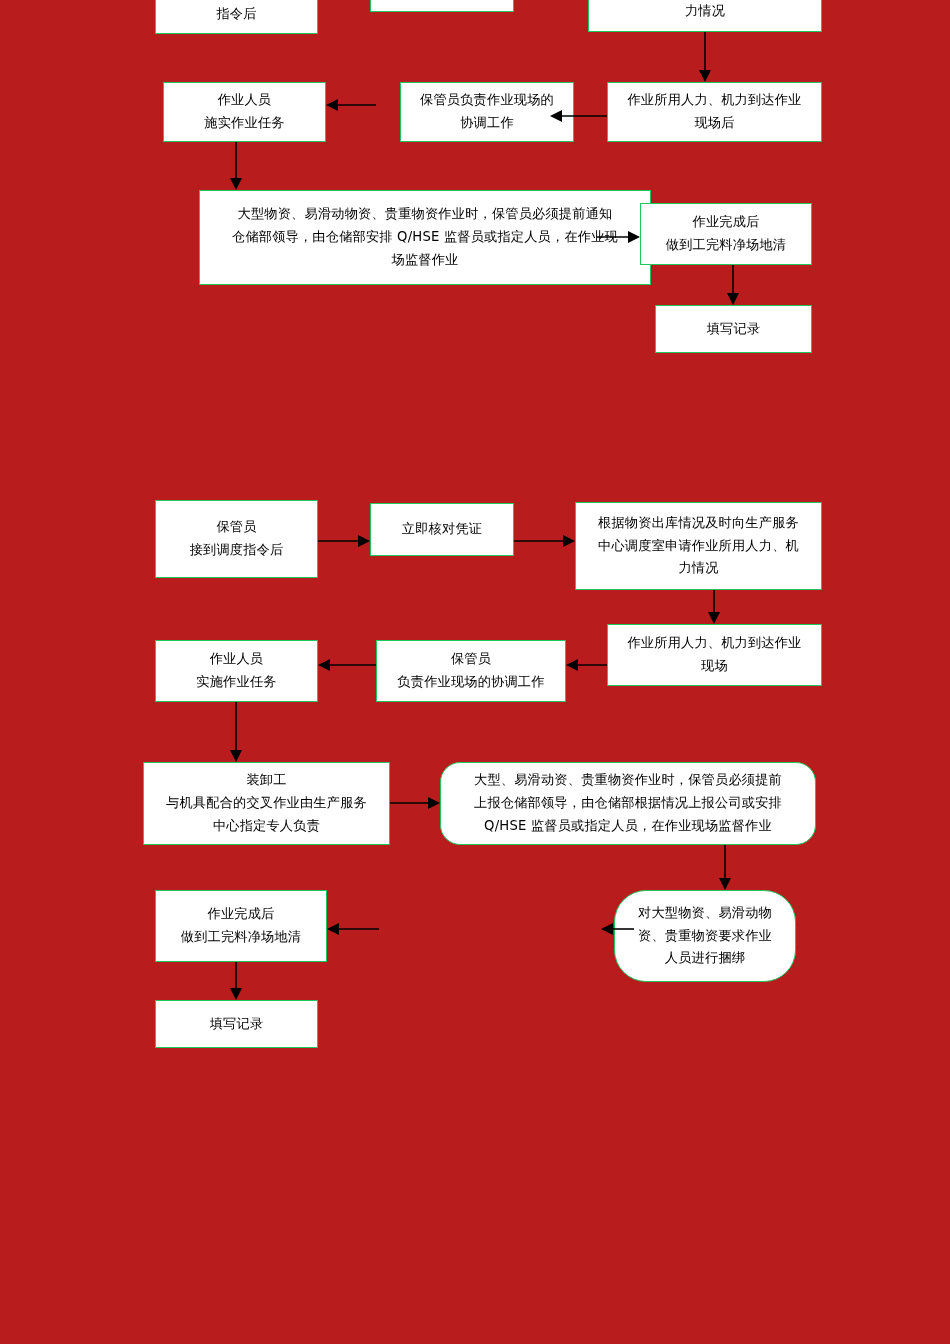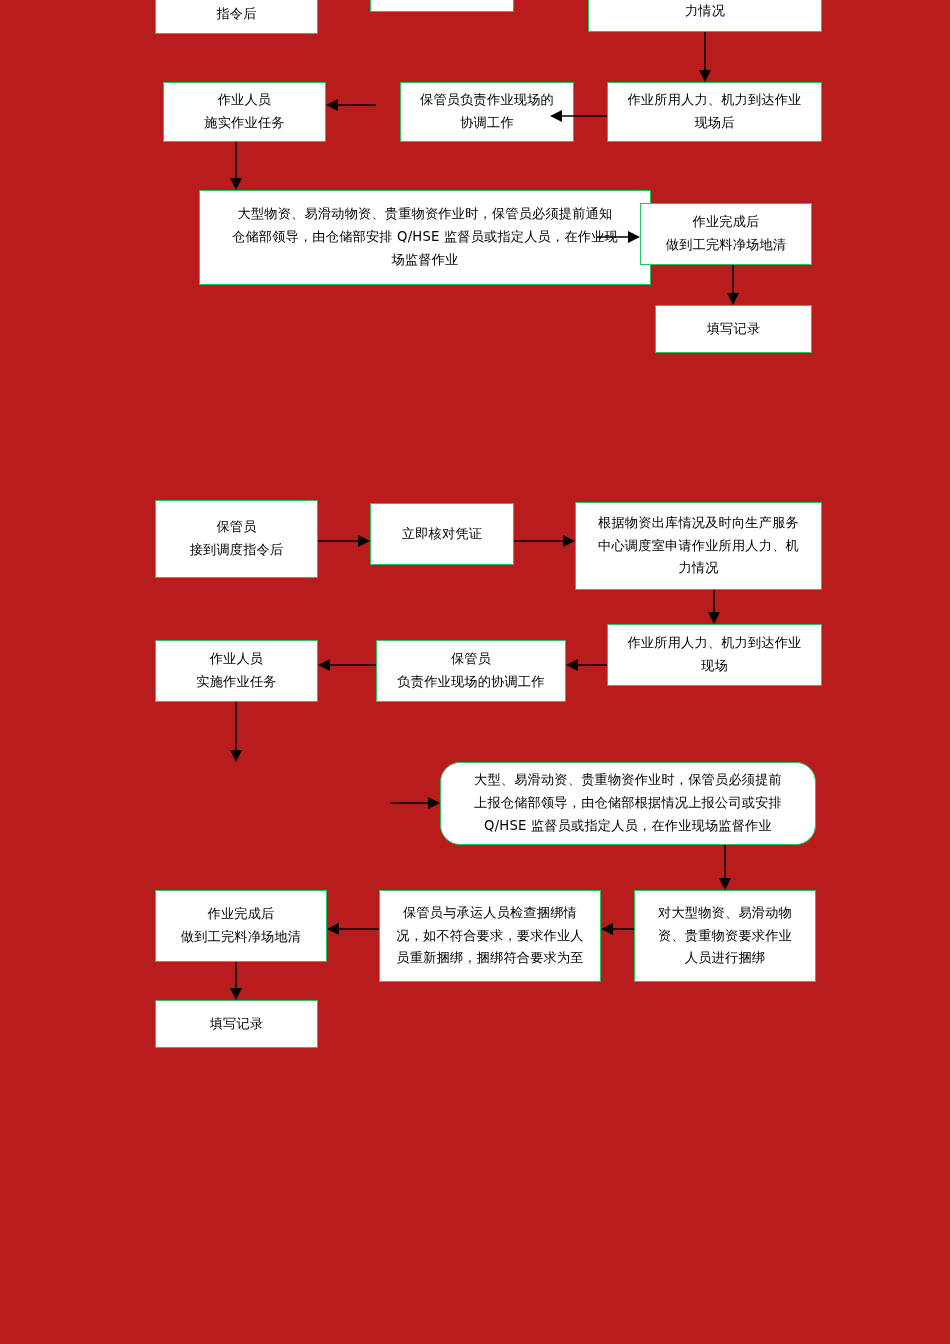--- a/index.html
+++ b/index.html
@@ -111,21 +111,21 @@
 
   <div class="node" style="left:655px; top:305px; width:157px; height:48px;">
     <span class="txt">填写记录</span>
   </div>
 
   <div class="node" style="left:155px; top:500px; width:163px; height:78px;">
     <span class="txt">保管员
 接到调度指令后</span>
   </div>
 
-  <div class="node" style="left:370px; top:503px; width:144px; height:62px;">
+  <div class="node" style="left:370px; top:503px; width:144px; height:53px;">
     <span class="txt">立即核对凭证</span>
   </div>
 
   <div class="node" style="left:575px; top:502px; width:247px; height:88px;align-items:center;">
     <span class="txt">根据物资出库情况及时向生产服务
 中心调度室申请作业所用人力、机
 力情况</span>
   </div>
 
   <div class="node" style="left:607px; top:624px; width:215px; height:62px;">
@@ -136,38 +136,38 @@
   <div class="node" style="left:376px; top:640px; width:190px; height:62px;">
     <span class="txt">保管员
 负责作业现场的协调工作</span>
   </div>
 
   <div class="node" style="left:155px; top:640px; width:163px; height:62px;">
     <span class="txt">作业人员
 实施作业任务</span>
   </div>
 
+  <div class="node" style="left:143px; top:762px; width:247px; height:83px;">
+    <span class="txt">装卸工
+与机具配合的交叉作业由生产服务
+中心指定专人负责</span>
+  </div>
 
   <div class="node" style="left:440px; top:762px; width:376px; height:83px;border-radius:20px;">
     <span class="txt">大型、易滑动资、贵重物资作业时，保管员必须提前
 上报仓储部领导，由仓储部根据情况上报公司或安排
 Q/HSE 监督员或指定人员，在作业现场监督作业</span>
   </div>
 
-  <div class="node" style="left:634px; top:890px; width:182px; height:92px;">
+  <div class="node" style="left:614px; top:890px; width:182px; height:92px;border-radius:32px;">
     <span class="txt">对大型物资、易滑动物
 资、贵重物资要求作业
 人员进行捆绑</span>
   </div>
 
-  <div class="node" style="left:379px; top:890px; width:222px; height:92px;">
-    <span class="txt">保管员与承运人员检查捆绑情
-况，如不符合要求，要求作业人
-员重新捆绑，捆绑符合要求为至</span>
-  </div>
 
   <div class="node" style="left:155px; top:890px; width:172px; height:72px;">
     <span class="txt">作业完成后
 做到工完料净场地清</span>
   </div>
 
   <div class="node" style="left:155px; top:1000px; width:163px; height:48px;">
     <span class="txt">填写记录</span>
   </div>
 

